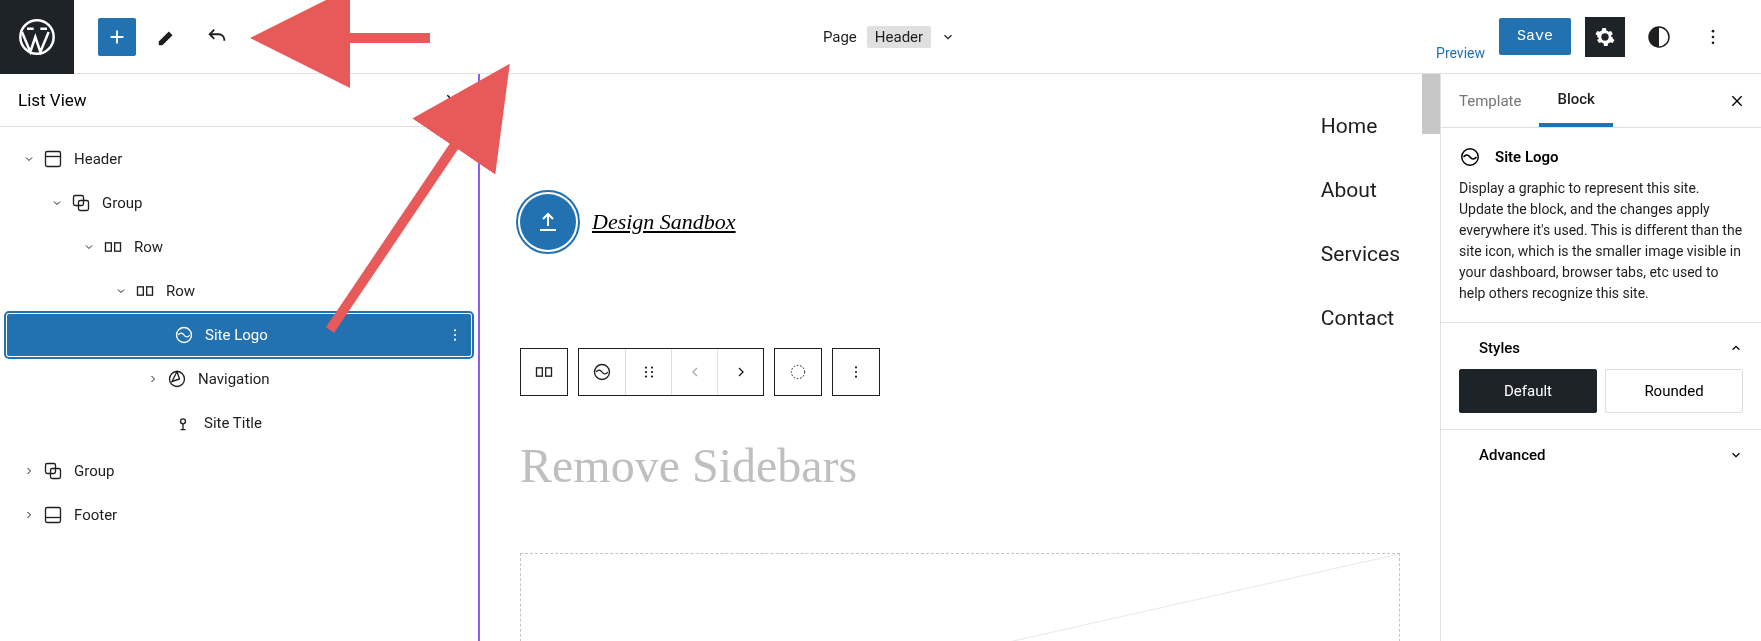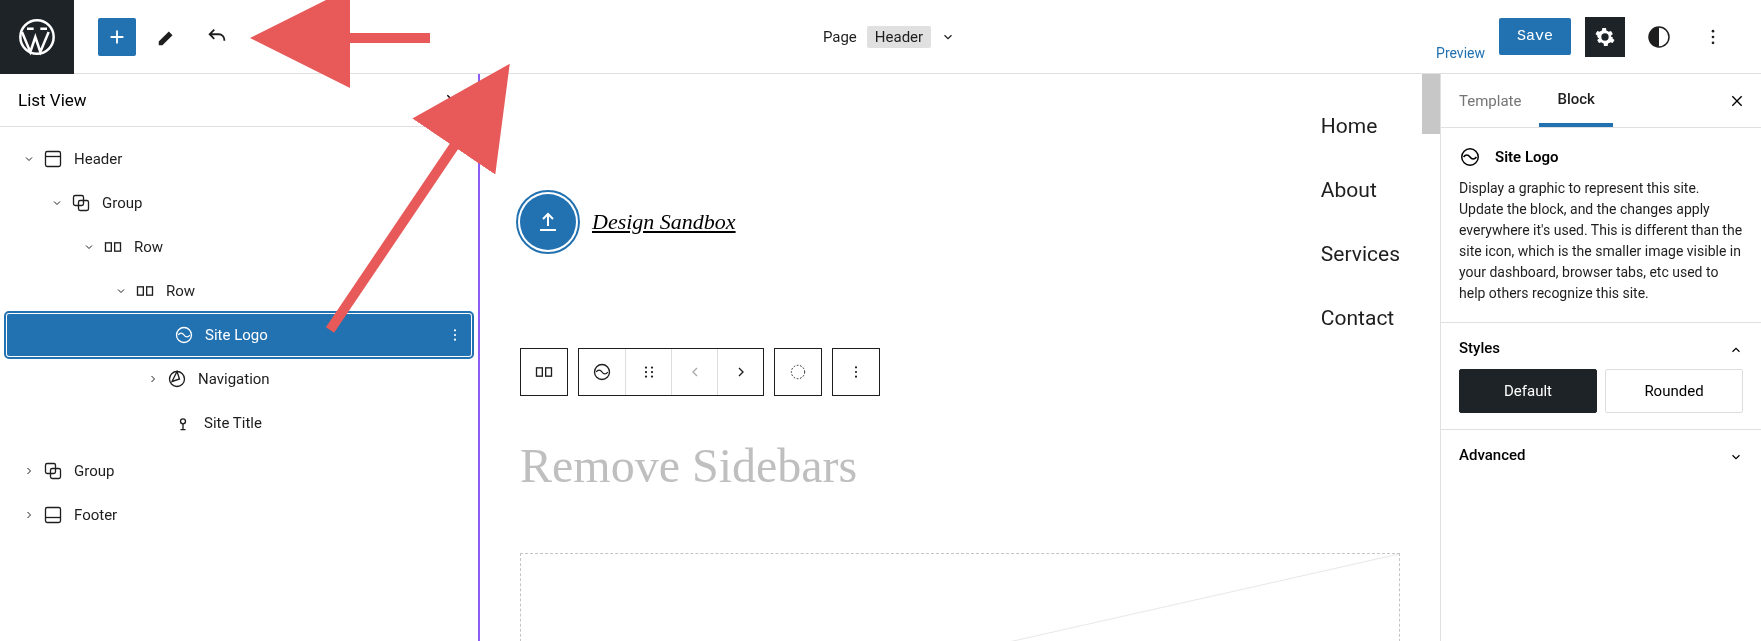--- a/index.html
+++ b/index.html
@@ -66,21 +66,21 @@
 
 .rightpanel { width: 320px; display: flex; flex-direction: column; }
 .rp-tabs { display: flex; align-items: center; border-bottom: 1px solid #e0e0e0; height: 54px; }
 .rp-tab { padding: 0 18px; height: 100%; display: flex; align-items: center; font-size: 15px; color: #757575; cursor: pointer; }
 .rp-tab.active { color: #1e1e1e; font-weight: 500; border-bottom: 4px solid #2271b1; }
 .rp-close { margin-left: auto; padding: 0 16px; cursor: pointer; font-size: 18px; }
 .rp-body { padding: 18px; }
 .rp-block-title { display: flex; align-items: center; gap: 14px; font-size: 15px; font-weight: 600; margin-bottom: 10px; }
 .rp-desc { font-size: 14px; color: #1e1e1e; line-height: 1.5; }
 .rp-section { border-top: 1px solid #e0e0e0; padding: 16px 18px; }
-.rp-section-head { display: flex; justify-content: space-between; align-items: flex-end; font-size: 15px; font-weight: 500; cursor: pointer; }
+.rp-section-head { display: flex; justify-content: space-between; align-items: center; font-size: 15px; font-weight: 500; cursor: pointer; margin-left: 20px; }
 .style-buttons { display: flex; gap: 8px; margin-top: 12px; }
 .style-btn { flex: 1; padding: 12px 0; text-align: center; border: 1px solid #ddd; font-size: 15px; cursor: pointer; border-radius: 2px; }
 .style-btn.active { background: #1d2327; color: #fff; border-color: #1d2327; }
 
 
 .arrow { position: absolute; pointer-events: none; z-index: 100; }
 .arrow svg { overflow: visible; }
 
 svg { display: block; }
 </style>

